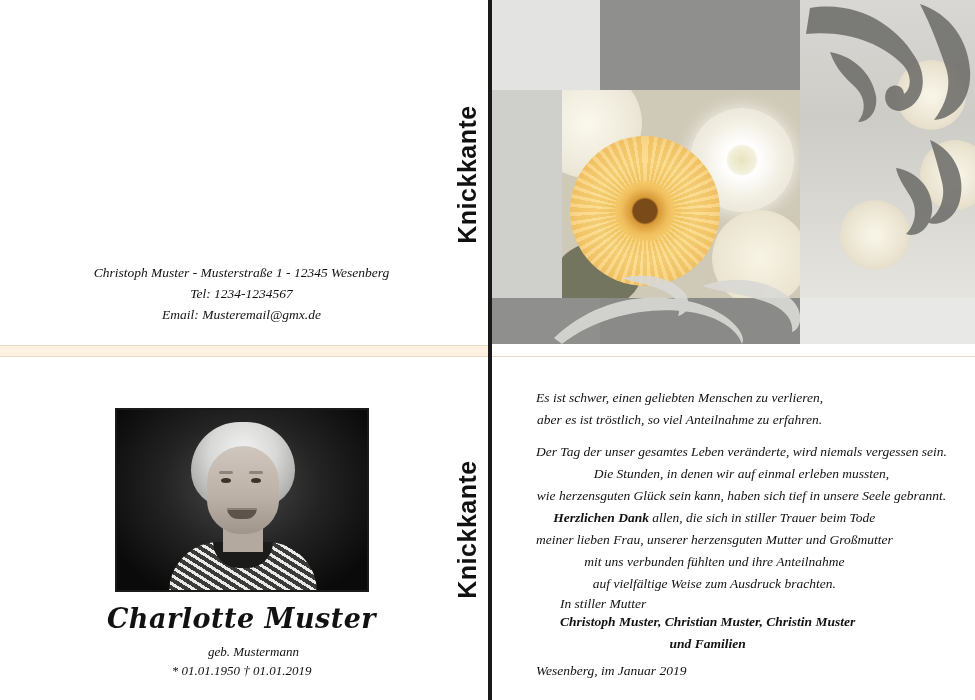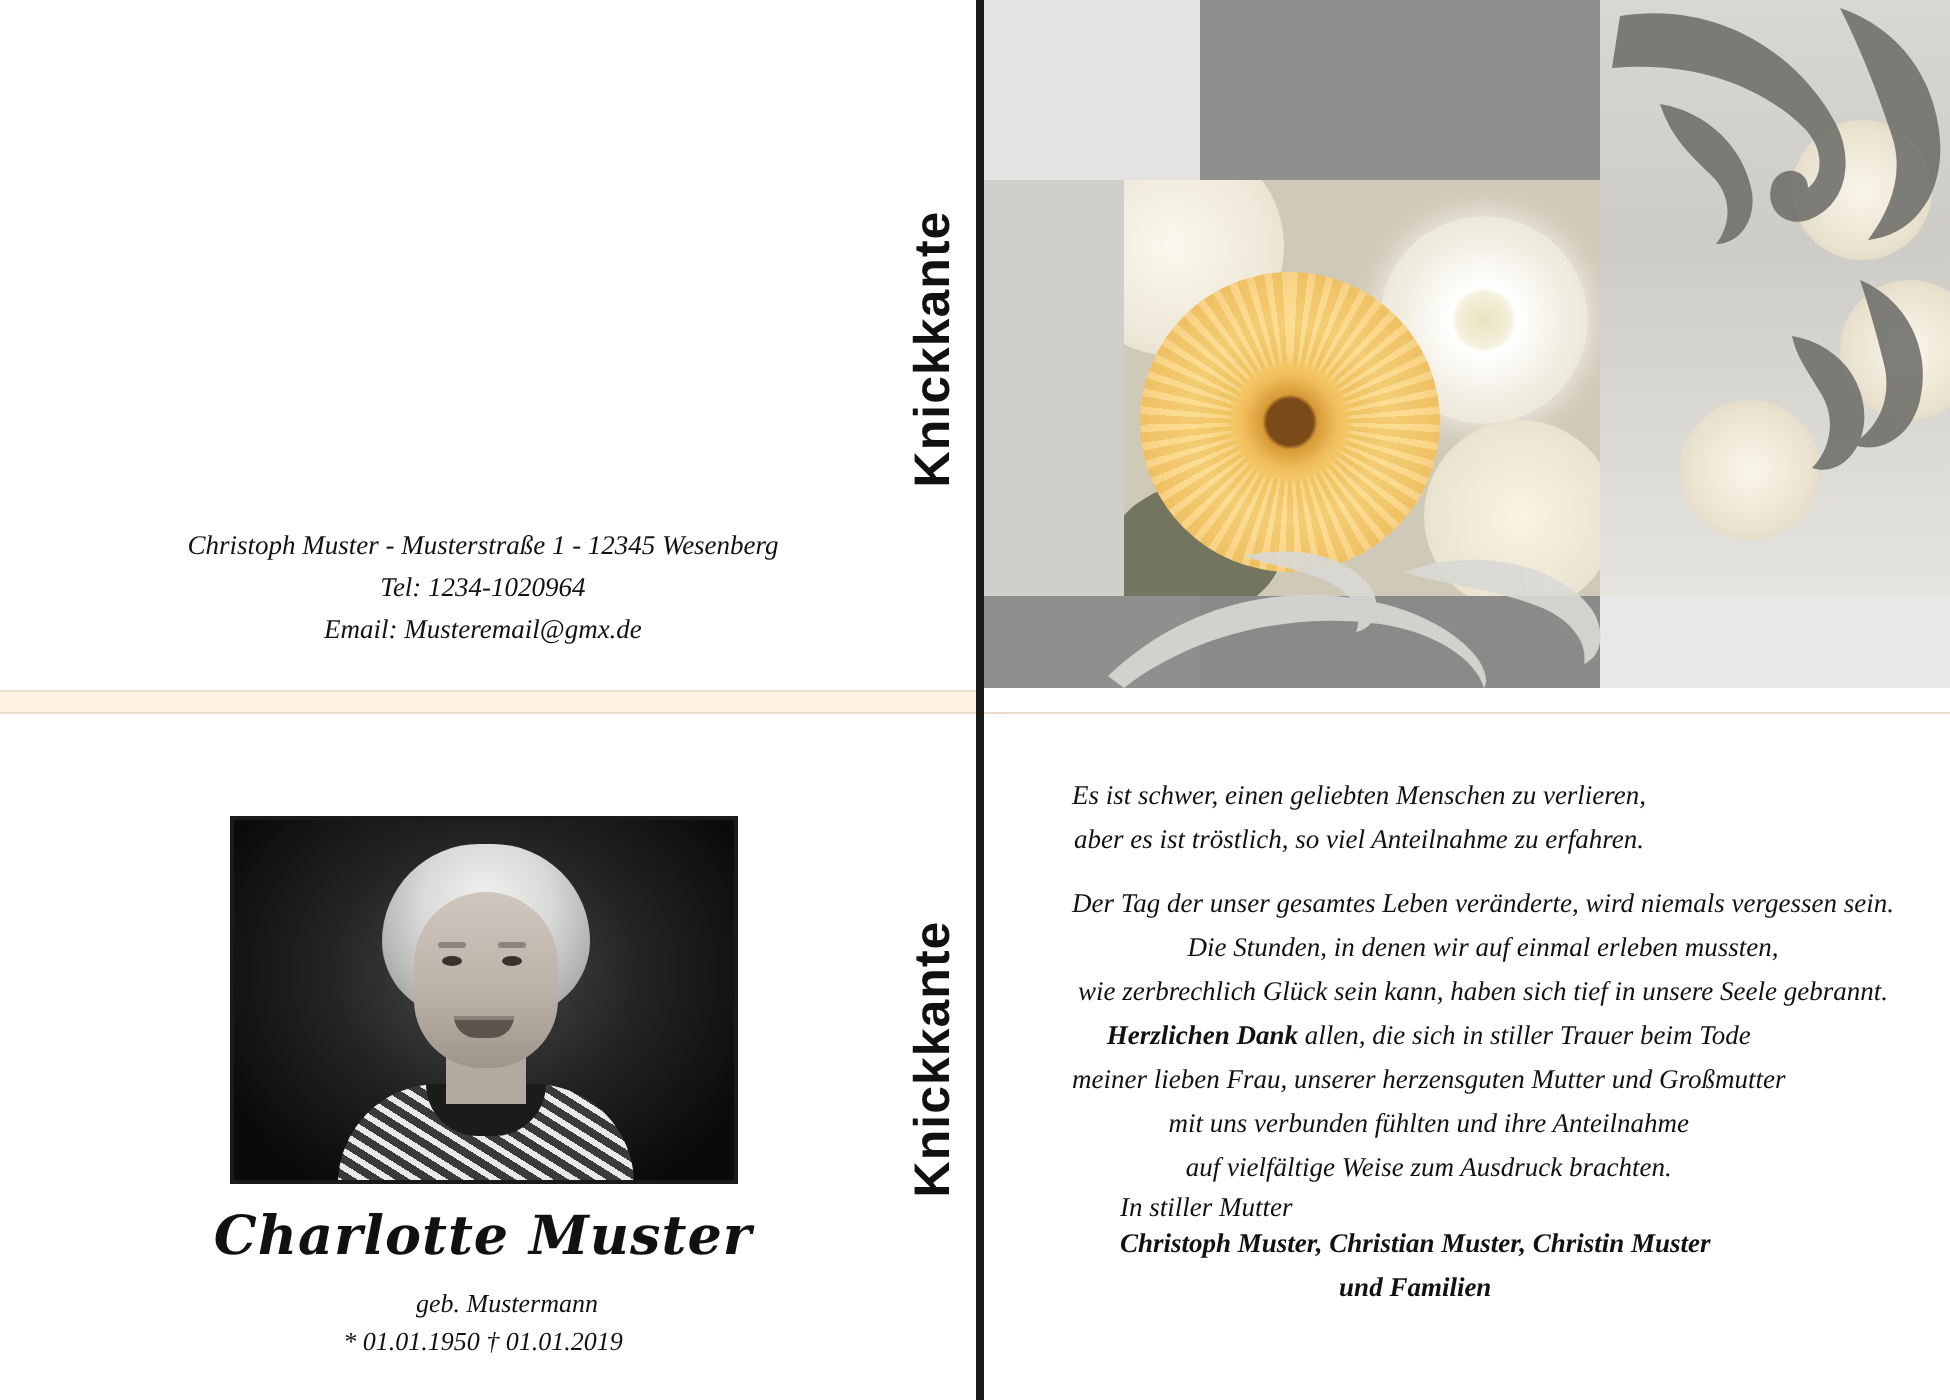--- a/index.html
+++ b/index.html
@@ -390,21 +390,21 @@
   .tx-place    { top: 305px; }
 </style>
 </head>
 <body>
 
 <div class="page">
 
   <div class="back-page">
     <div class="sender">
       <div>Christoph Muster - Musterstraße 1 - 12345 Wesenberg</div>
-      <div>Tel: 1234-1020964</div>
+      <div>Tel: 1234-1234567</div>
       <div>Email: Musteremail@gmx.de</div>
     </div>
   </div>
 
   <div class="cover">
     <div class="cv-block cv-grey-top-left"></div>
     <div class="cv-block cv-grey-top-mid"></div>
     <div class="cv-block cv-grey-top-right"></div>
     <div class="cv-block cv-left-mid"></div>
     <div class="cv-block cv-bottom-left"></div>
@@ -470,23 +470,24 @@
     <div class="deceased-name">Charlotte Muster</div>
     <div class="deceased-born">geb. Mustermann</div>
     <div class="deceased-dates">* 01.01.1950      † 01.01.2019</div>
   </div>
 
   <div class="text-page">
     <div class="tx tx-para1">Es ist schwer, einen geliebten Menschen zu verlieren,
 aber es ist tröstlich, so viel Anteilnahme zu erfahren.</div>
     <div class="tx tx-para2">Der Tag der unser gesamtes Leben veränderte, wird niemals vergessen sein.
 Die Stunden, in denen wir auf einmal erleben mussten,
-wie zerbrechlich Glück sein kann, haben sich tief in unsere Seele gebrannt.</div>
+wie herzensguten Glück sein kann, haben sich tief in unsere Seele gebrannt.</div>
     <div class="tx tx-para3"><b>Herzlichen Dank</b><span> allen, die sich in stiller Trauer beim Tode
 meiner lieben Frau, unserer herzensguten Mutter und Großmutter
 mit uns verbunden fühlten und ihre Anteilnahme
 auf vielfältige Weise zum Ausdruck brachten.</span></div>
     <div class="tx tx-mourning">In stiller Mutter</div>
     <div class="tx tx-family">Christoph Muster, Christian Muster, Christin Muster
 und Familien</div>
+    <div class="tx tx-place">Wesenberg, im Januar 2019</div>
   </div>
 
 </div>
 
 </body></html>

